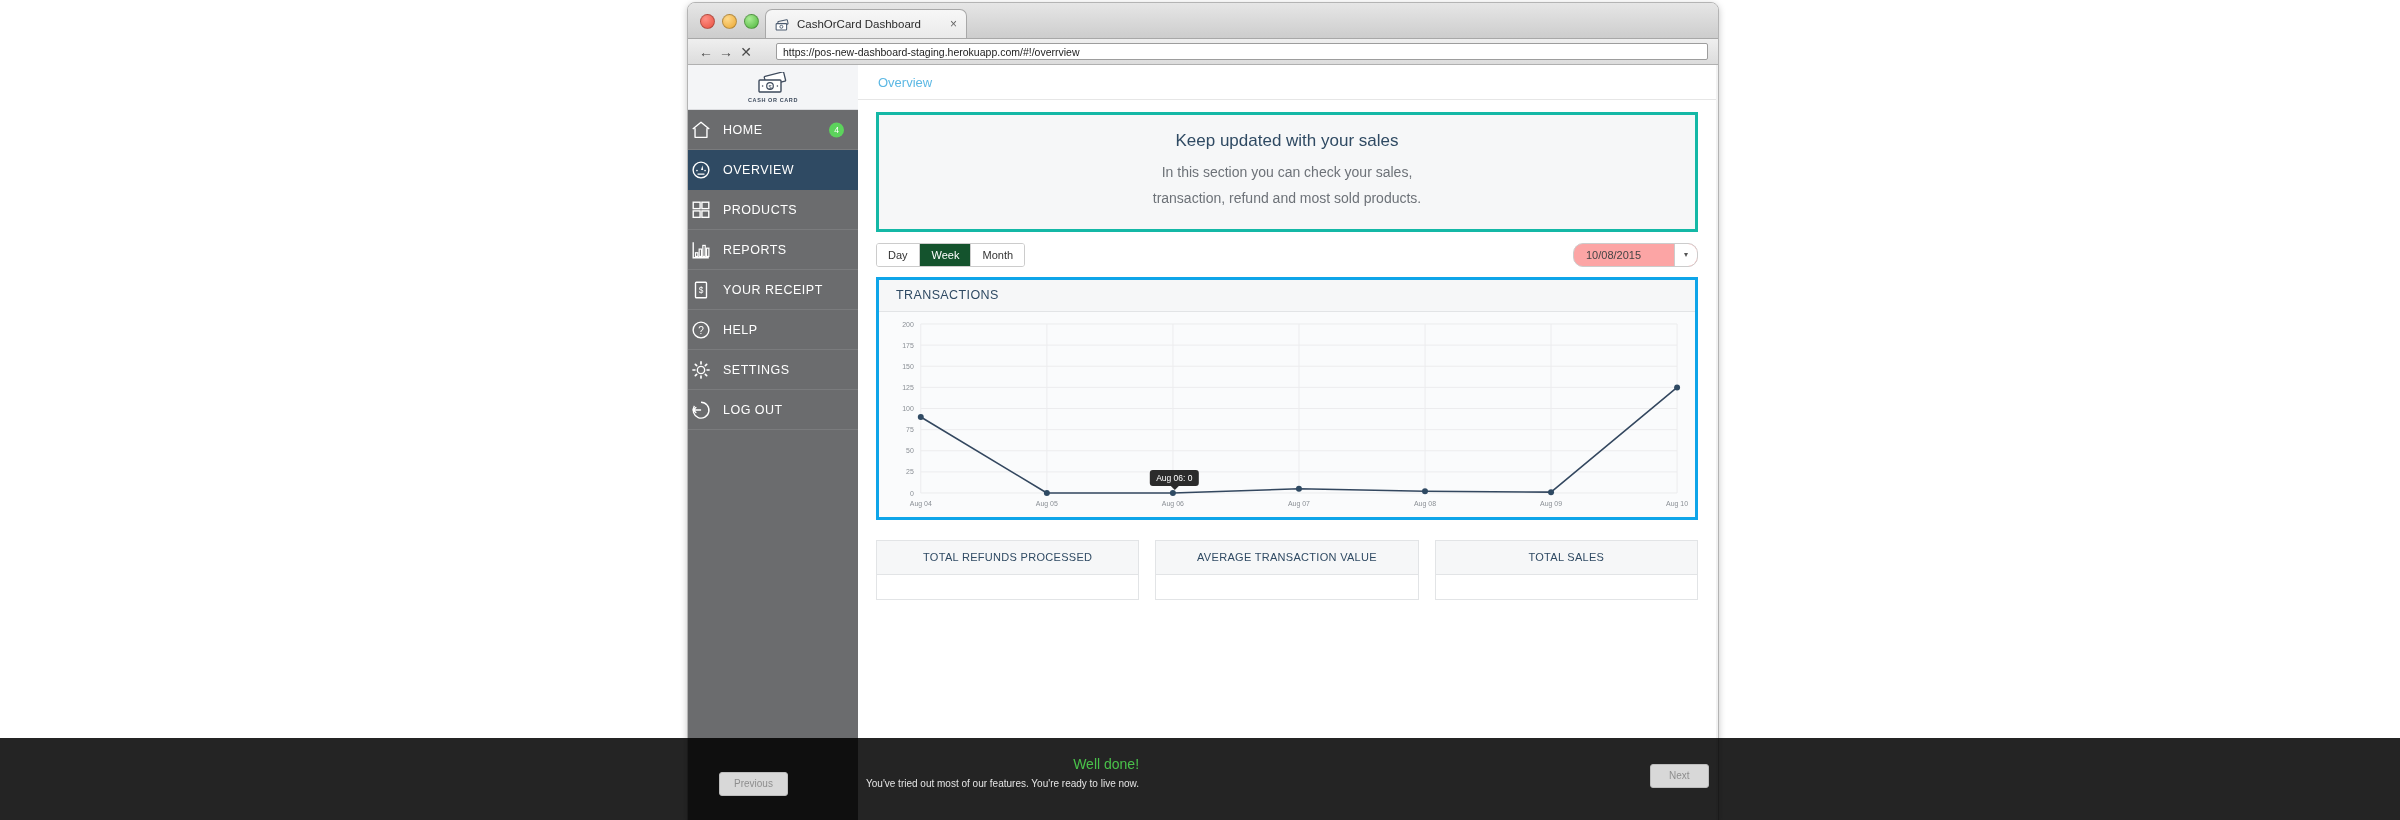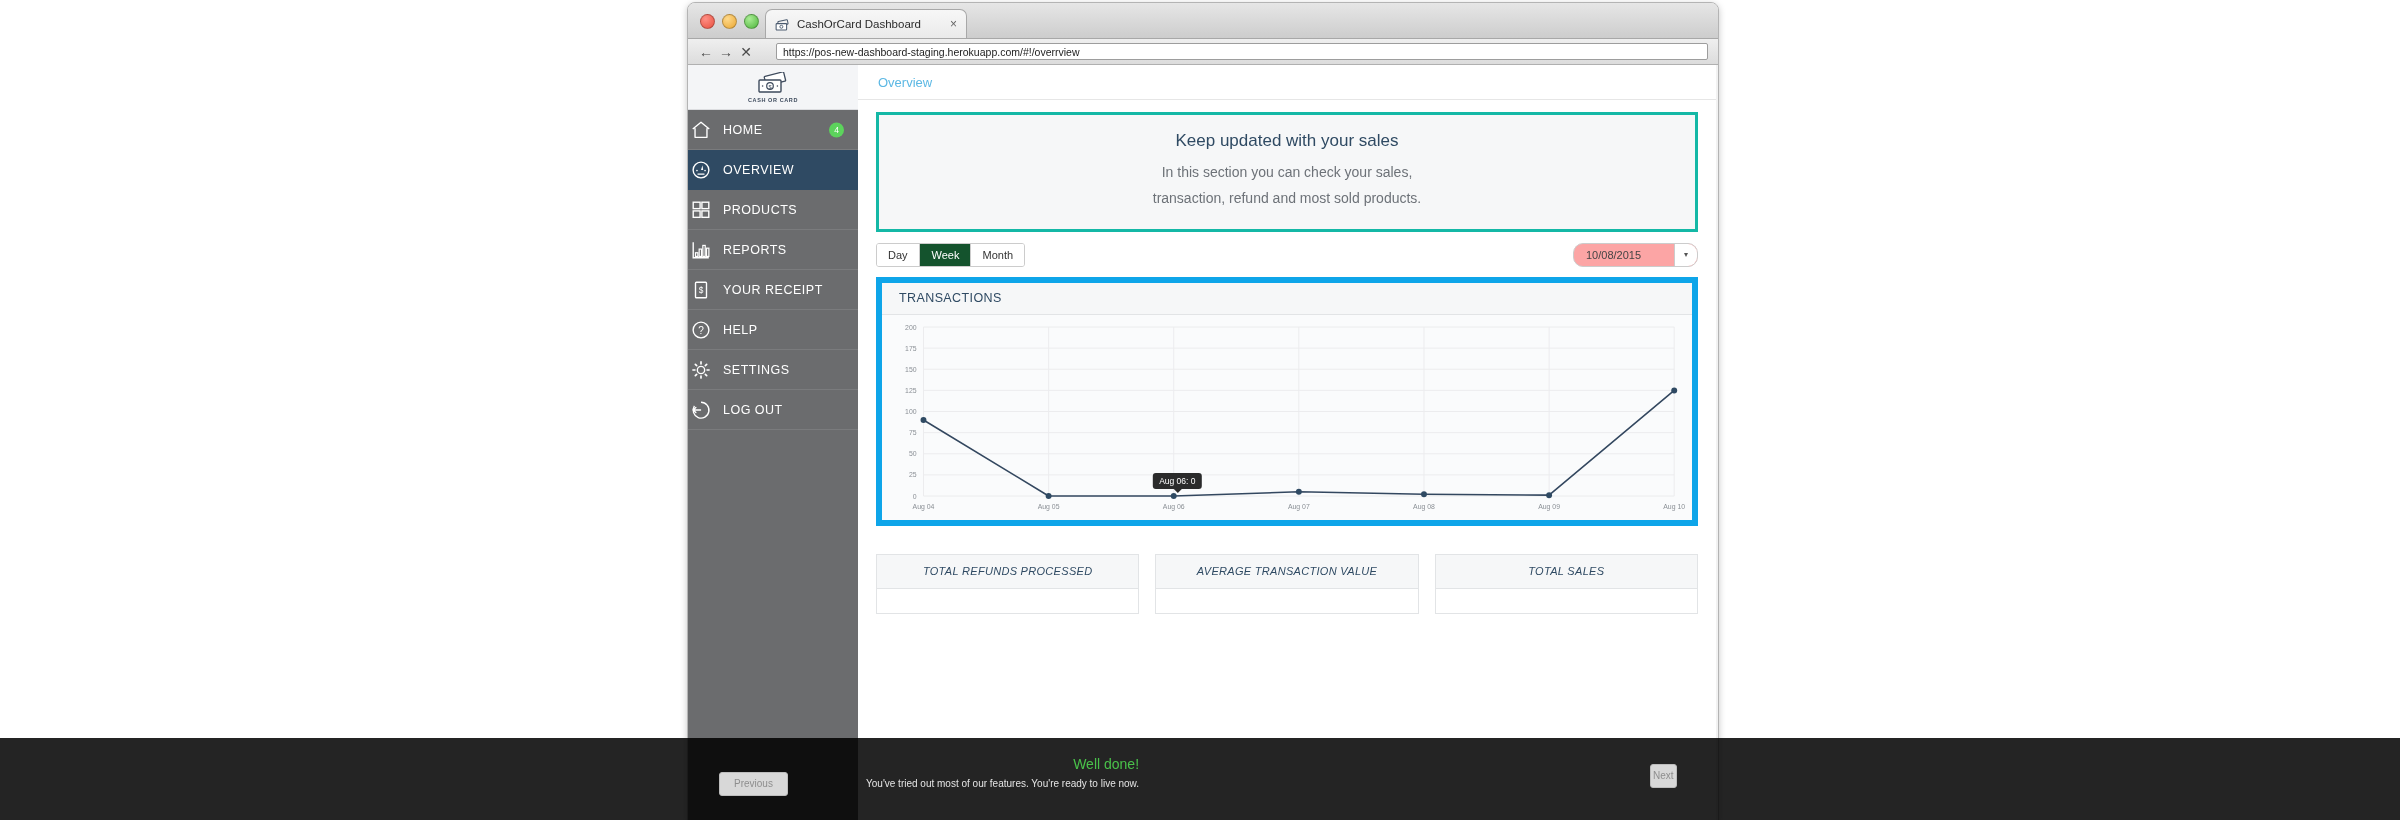--- a/index.html
+++ b/index.html
@@ -127,21 +127,21 @@
   .seg.active{background:#14532d;color:#ffffff;padding-left:12px;}
   .datepicker{display:flex;border:1px solid #ccc;border-radius:10px;overflow:hidden;background:#fca5a5;}
   .date-val{font-size:11px;color:#444;padding:5px 12px;min-width:76px;}
   .date-caret{
     font-size:8px;color:#555;padding:5px 9px;border-left:1px solid #ccc;background:#fff;
     display:flex;align-items:center;
   }
 
   
   .card{
-    margin-top:10px;border:6px solid #0ea5e9;background:#ffffff;
+    margin-top:10px;border:3px solid #0ea5e9;background:#ffffff;
     box-sizing:border-box;
   }
   .card-head{
     height:32px;display:flex;align-items:center;padding-left:17px;
     background:#f6f7f8;border-bottom:1px solid #e2e4e6;box-sizing:border-box;
   }
   .card-head-title{font-size:12.5px;color:#2f4a63;letter-spacing:.4px;}
   .chart-area{position:relative;height:205px;background:#fafbfc;}
   .chart-svg{display:block;width:100%;height:205px;}
 
@@ -150,21 +150,21 @@
     background:#2b2b2b;color:#ffffff;font-size:8.5px;
     padding:3px 6px;border-radius:3px;white-space:nowrap;line-height:1.2;
   }
   .tooltip:after{
     content:"";position:absolute;left:50%;bottom:-4px;margin-left:-4px;
     border-left:4px solid transparent;border-right:4px solid transparent;
     border-top:4px solid #2b2b2b;
   }
 
   
-  .stats{display:flex;gap:16px;margin-top:28px;font-style:italic;}
+  .stats{display:flex;gap:16px;margin-top:20px;}
   .stat{
     flex:1 1 0;border:1px solid #e2e4e6;background:#ffffff;box-sizing:border-box;
   }
   .stat-head{
     background:#f6f7f8;border-bottom:1px solid #e2e4e6;
     min-height:34px;display:flex;align-items:center;justify-content:center;
     text-align:center;padding:5px 8px;box-sizing:border-box;
   }
   .stat-title{font-size:11px;color:#2f4a63;line-height:1.35;letter-spacing:.3px;}
   .stat-body{height:24px;}
@@ -179,21 +179,21 @@
     position:absolute;left:719px;top:34px;
     background:#d8d8d8;color:#8e8e8e;border:1px solid #bdbdbd;border-radius:3px;
     font-size:10px;padding:5px 14px;line-height:1.2;
   }
   .tour-text{position:absolute;left:866px;top:18px;}
   .tour-head{font-size:14px;color:#49c14a;margin-bottom:6px;text-align:right;}
   .tour-body{font-size:10px;color:#e4e4e4;}
   .tour-next{
     position:absolute;left:1650px;top:26px;
     background:#d8d8d8;color:#8e8e8e;border:1px solid #bdbdbd;border-radius:3px;
-    font-size:10px;padding:5px 2px;line-height:1.2;
+    font-size:10px;padding:5px 18px;line-height:1.2;
   }
 </style>
 </head>
 <body>
 
 <div class="screen">
 
   <div class="browser">
 
     <div class="titlebar">

